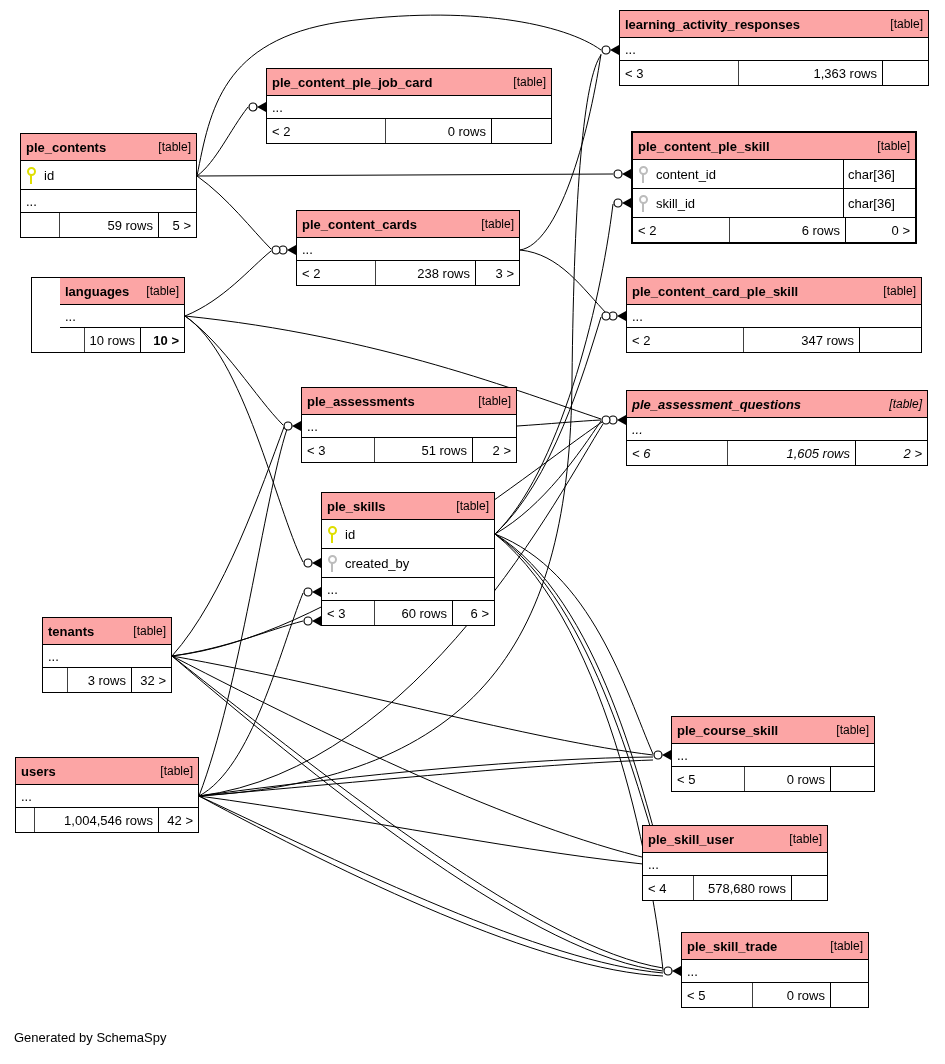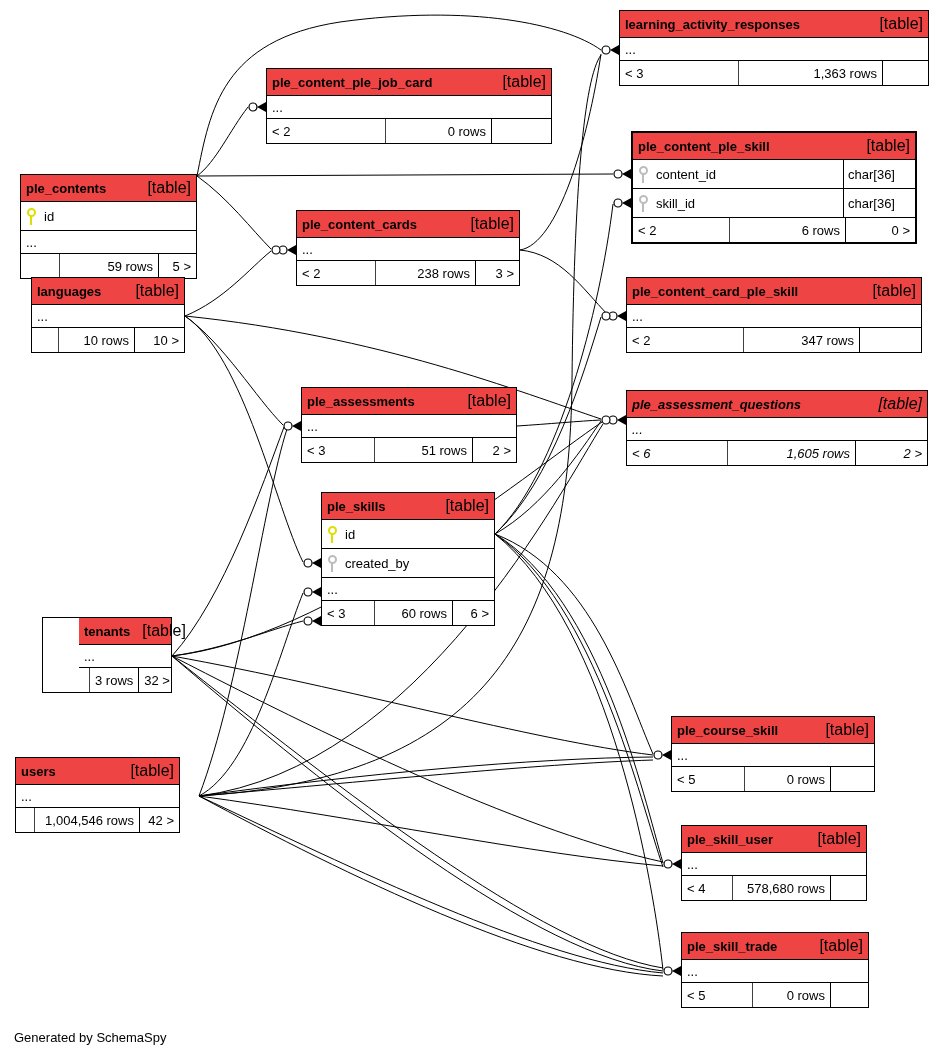--- a/index.html
+++ b/index.html
@@ -1,22 +1,22 @@
 <!DOCTYPE html>
 <html><head>
 <meta charset="utf-8">
 <style>
   html,body{margin:0;padding:0;background:#fff;font-family:"Liberation Sans",sans-serif;color:#000}
   #canvas{position:relative;width:945px;height:1064px;background:#ffffff;overflow:hidden}
   #edges{position:absolute;left:0;top:0;z-index:0}
   .tbl{position:absolute;z-index:1;background:#fff;border:1px solid #000;box-sizing:border-box;font-size:13px;cursor:pointer}
   .tbl.hl{border-width:2px}
-  .hdr{display:flex;justify-content:space-between;align-items:center;height:27px;background:#ef4444;border-bottom:1px solid #000;padding:0 5px;box-sizing:border-box}
+  .hdr{display:flex;justify-content:space-between;align-items:center;height:27px;background:#fca5a5;border-bottom:1px solid #000;padding:0 5px;box-sizing:border-box}
   .tname{font-weight:bold;font-size:13px;white-space:nowrap}
-  .ttag{font-size:16px;padding-left:12px;white-space:nowrap}
+  .ttag{font-size:12px;padding-left:12px;white-space:nowrap}
   .crow{display:flex;align-items:center;height:29px;border-bottom:1px solid #000;box-sizing:border-box;padding-left:6px}
   .cname{flex:1;white-space:nowrap}
   .ctype{border-left:1px solid #000;align-self:stretch;display:flex;align-items:center;padding:0 4px;width:72px;box-sizing:border-box;white-space:nowrap}
   .ell{height:23px;display:flex;align-items:center;padding:0 5px;border-bottom:1px solid #000;box-sizing:border-box}
   .ftr{display:flex;height:24px;box-sizing:border-box}
   .fc{display:flex;align-items:center;box-sizing:border-box;padding:0 5px;white-space:nowrap}
   .fc.c0{justify-content:flex-start}
   .fc.c1{border-left:1px solid #404040;justify-content:flex-end;flex:1}
   .fc.c2{border-left:1px solid #000;justify-content:flex-end}
   .keyicon{width:9px;height:17px;position:relative;margin-right:8px;flex:0 0 9px}
@@ -143,21 +143,21 @@
           <span class="tname">ple_content_ple_job_card</span>
           <span class="ttag">[table]</span>
         </div>
         <div class="ell">...</div>
         <div class="ftr">
           <span class="fc c0" style="width: 118px;">&lt; 2</span>
           <span class="fc c1">0 rows</span>
           <span class="fc c2" style="width: 60px;"></span>
         </div>
       </div>
-      <div class="tbl" style="left: 20px; top: 133px; width: 177px; margin-top: 41px;">
+      <div class="tbl" style="left: 20px; top: 133px; width: 177px;">
         <div class="hdr">
           <span class="tname">ple_contents</span>
           <span class="ttag">[table]</span>
         </div>
         <div class="crow">
           <span class="keyicon pk"></span>
           <span class="cname">id</span>
         </div>
         <div class="ell">...</div>
         <div class="ftr">
@@ -192,30 +192,30 @@
           <span class="tname">ple_content_cards</span>
           <span class="ttag">[table]</span>
         </div>
         <div class="ell">...</div>
         <div class="ftr">
           <span class="fc c0" style="width: 78px;">&lt; 2</span>
           <span class="fc c1">238 rows</span>
           <span class="fc c2" style="width: 44px;">3 &gt;</span>
         </div>
       </div>
-      <div class="tbl" style="left: 31px; top: 277px; width: 154px;">
+      <div class="tbl" style="left: 31px; top: 277px; width: 154px; padding-left: 28px;">
         <div class="hdr">
           <span class="tname">languages</span>
           <span class="ttag">[table]</span>
         </div>
         <div class="ell">...</div>
         <div class="ftr">
           <span class="fc c0" style="width: 26px;"></span>
           <span class="fc c1">10 rows</span>
-          <span class="fc c2" style="width: 50px;">10 &gt;</span>
+          <span class="fc c2" style="width: 50px; font-weight: bold;">10 &gt;</span>
         </div>
       </div>
       <div class="tbl" style="left: 626px; top: 277px; width: 296px;">
         <div class="hdr">
           <span class="tname">ple_content_card_ple_skill</span>
           <span class="ttag">[table]</span>
         </div>
         <div class="ell">...</div>
         <div class="ftr">
           <span class="fc c0" style="width: 116px;">&lt; 2</span>
@@ -260,21 +260,21 @@
           <span class="keyicon fk"></span>
           <span class="cname">created_by</span>
         </div>
         <div class="ell">...</div>
         <div class="ftr">
           <span class="fc c0" style="width: 52px;">&lt; 3</span>
           <span class="fc c1">60 rows</span>
           <span class="fc c2" style="width: 42px;">6 &gt;</span>
         </div>
       </div>
-      <div class="tbl" style="left: 42px; top: 617px; width: 130px; padding-left: 36px;">
+      <div class="tbl" style="left: 42px; top: 617px; width: 130px;">
         <div class="hdr">
           <span class="tname">tenants</span>
           <span class="ttag">[table]</span>
         </div>
         <div class="ell">...</div>
         <div class="ftr">
           <span class="fc c0" style="width: 24px;"></span>
           <span class="fc c1">3 rows</span>
           <span class="fc c2" style="width: 40px;">32 &gt;</span>
         </div>
@@ -284,33 +284,33 @@
           <span class="tname">ple_course_skill</span>
           <span class="ttag">[table]</span>
         </div>
         <div class="ell">...</div>
         <div class="ftr">
           <span class="fc c0" style="width: 72px;">&lt; 5</span>
           <span class="fc c1">0 rows</span>
           <span class="fc c2" style="width: 44px;"></span>
         </div>
       </div>
-      <div class="tbl" style="left: 15px; top: 757px; width: 165px;">
+      <div class="tbl" style="left: 15px; top: 757px; width: 184px;">
         <div class="hdr">
           <span class="tname">users</span>
           <span class="ttag">[table]</span>
         </div>
         <div class="ell">...</div>
         <div class="ftr">
           <span class="fc c0" style="width: 18px;"></span>
           <span class="fc c1">1,004,546 rows</span>
           <span class="fc c2" style="width: 40px;">42 &gt;</span>
         </div>
       </div>
-      <div class="tbl" style="left: 681px; top: 825px; width: 186px;">
+      <div class="tbl" style="left: 642px; top: 825px; width: 186px;">
         <div class="hdr">
           <span class="tname">ple_skill_user</span>
           <span class="ttag">[table]</span>
         </div>
         <div class="ell">...</div>
         <div class="ftr">
           <span class="fc c0" style="width: 50px;">&lt; 4</span>
           <span class="fc c1">578,680 rows</span>
           <span class="fc c2" style="width: 36px;"></span>
         </div>

